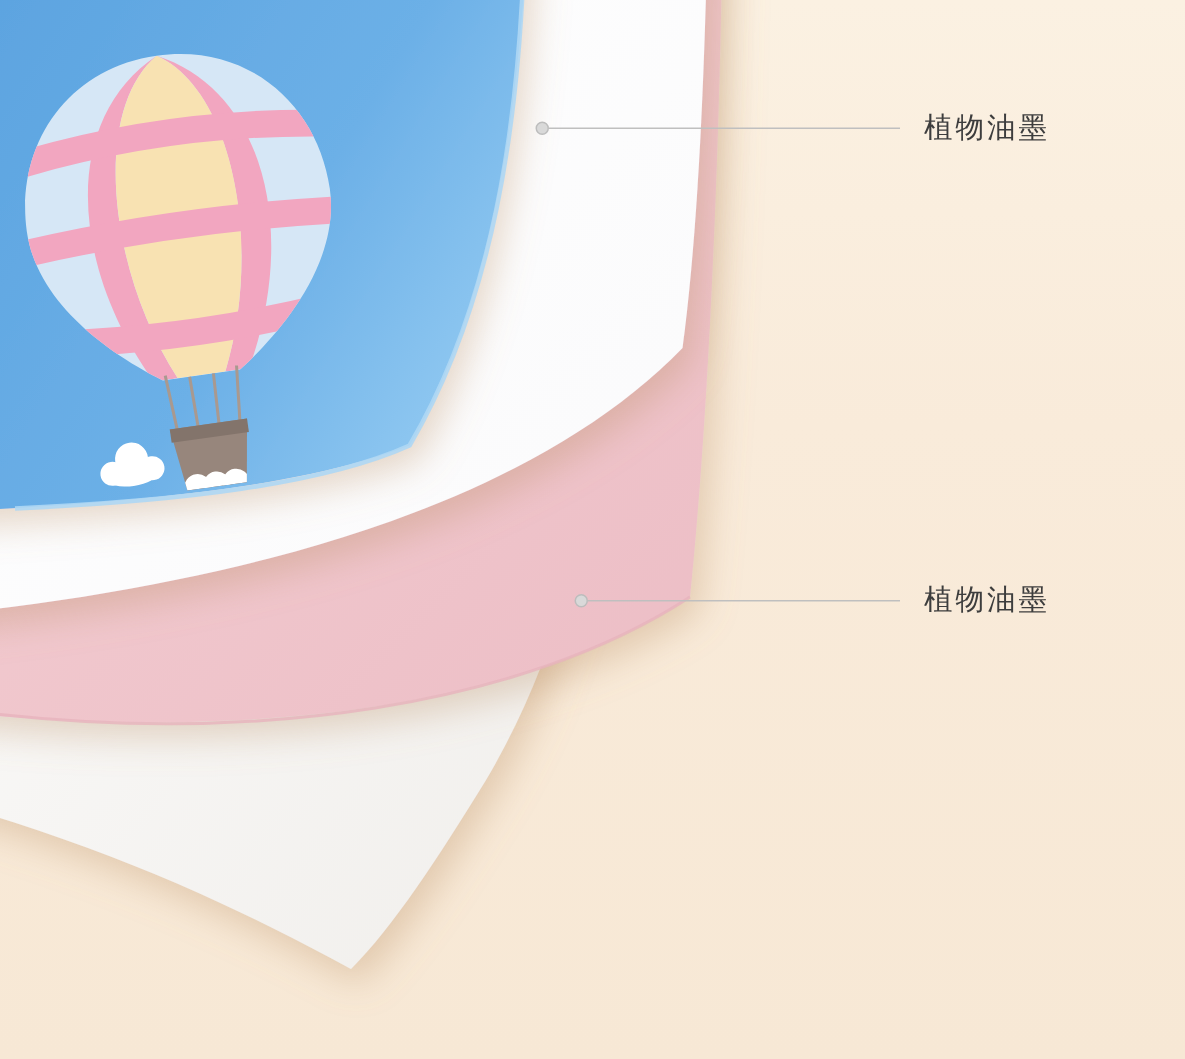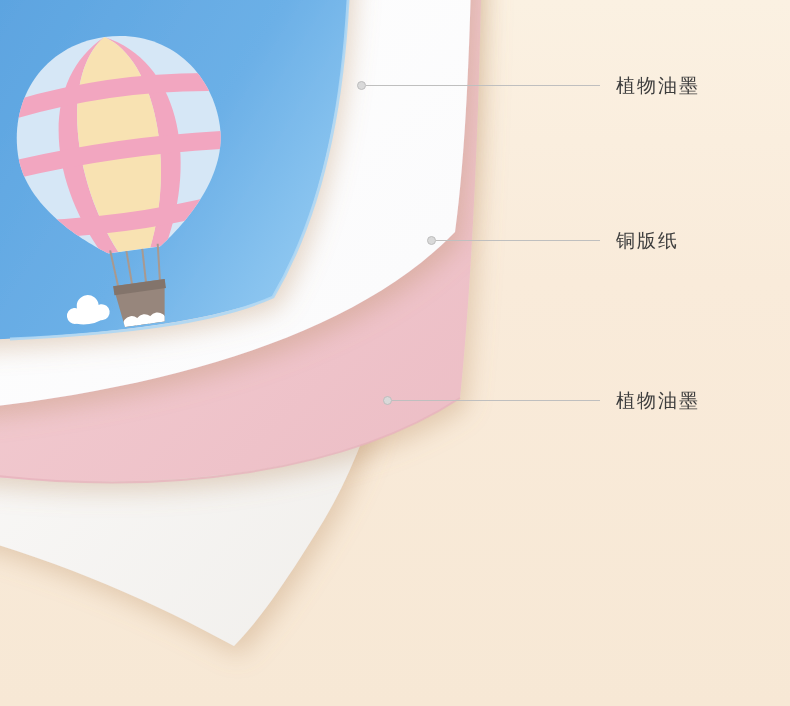--- a/index.html
+++ b/index.html
@@ -117,25 +117,20 @@
       </g>
     </g>
   </svg>
 
   <div class="callout c0">
     <span class="callout-dot"></span>
     <span class="callout-line"></span>
     <span class="callout-label">植物油墨</span>
   </div>
 
-  <div class="callout c1">
-    <span class="callout-dot"></span>
-    <span class="callout-line"></span>
-    <span class="callout-label">铜版纸</span>
-  </div>
 
   <div class="callout c2">
     <span class="callout-dot"></span>
     <span class="callout-line"></span>
     <span class="callout-label">植物油墨</span>
   </div>
 
 
 </div>
 

